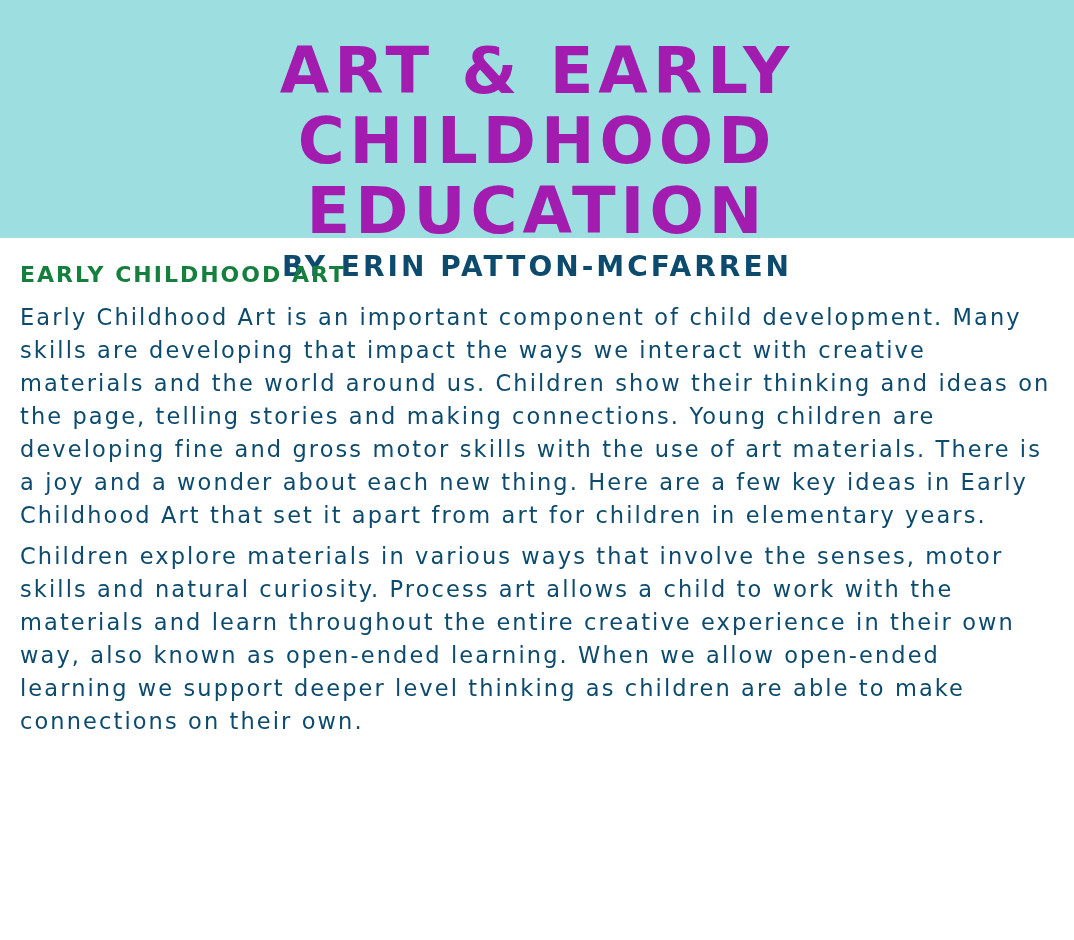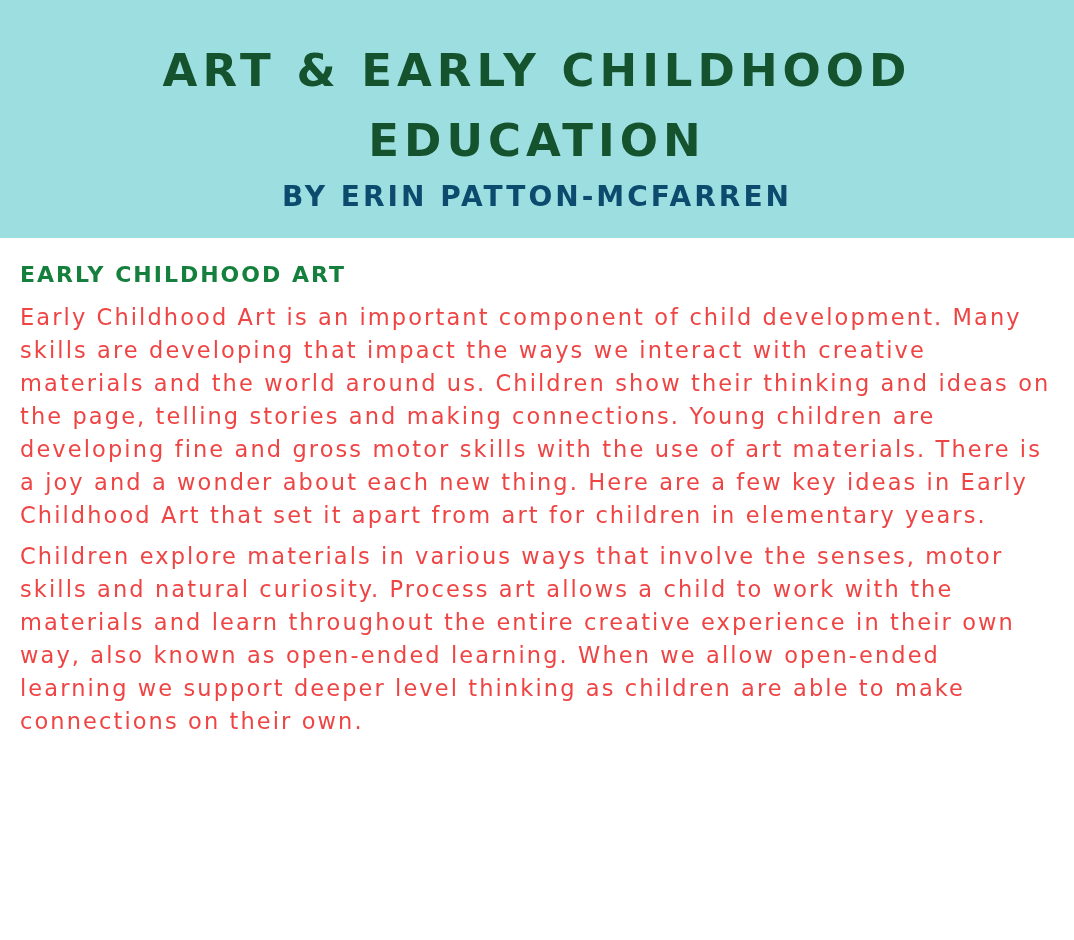--- a/index.html
+++ b/index.html
@@ -12,24 +12,24 @@
   .banner {
     background: #9ddfe0;
     height: 238px;
     text-align: center;
     box-sizing: border-box;
     padding-top: 36px;
   }
   .title {
     font-family: "DejaVu Sans", sans-serif;
     font-weight: bold;
-    font-size: 45px;
+    font-size: 64px;
     letter-spacing: 5px;
     line-height: 70px;
-    color: #14532d;
+    color: #a21caf;
     margin: 0 auto;
     width: 900px;
   }
   .byline {
     font-family: "DejaVu Sans", sans-serif;
     font-weight: bold;
     font-size: 28px;
     letter-spacing: 3px;
     color: #0c4a6e;
     margin-top: 4px;
@@ -43,21 +43,21 @@
     margin: 0;
     color: #15803d;
   }
   .h-early { padding-top: 24px; }
   .h-process { padding-top: 16px; }
   p {
     margin: 0;
     font-size: 22.5px;
     letter-spacing: 2.1px;
     line-height: 33px;
-    color: #ef4444;
+    color: #0c4a6e;
   }
   .p1 { margin-top: 14px; }
   .p2 { margin-top: 8px; }
 </style>
 </head>
 <body>
 
 <div class="banner">
   <div class="title">ART &amp; EARLY CHILDHOOD EDUCATION</div>
   <div class="byline">BY ERIN PATTON-MCFARREN</div>

